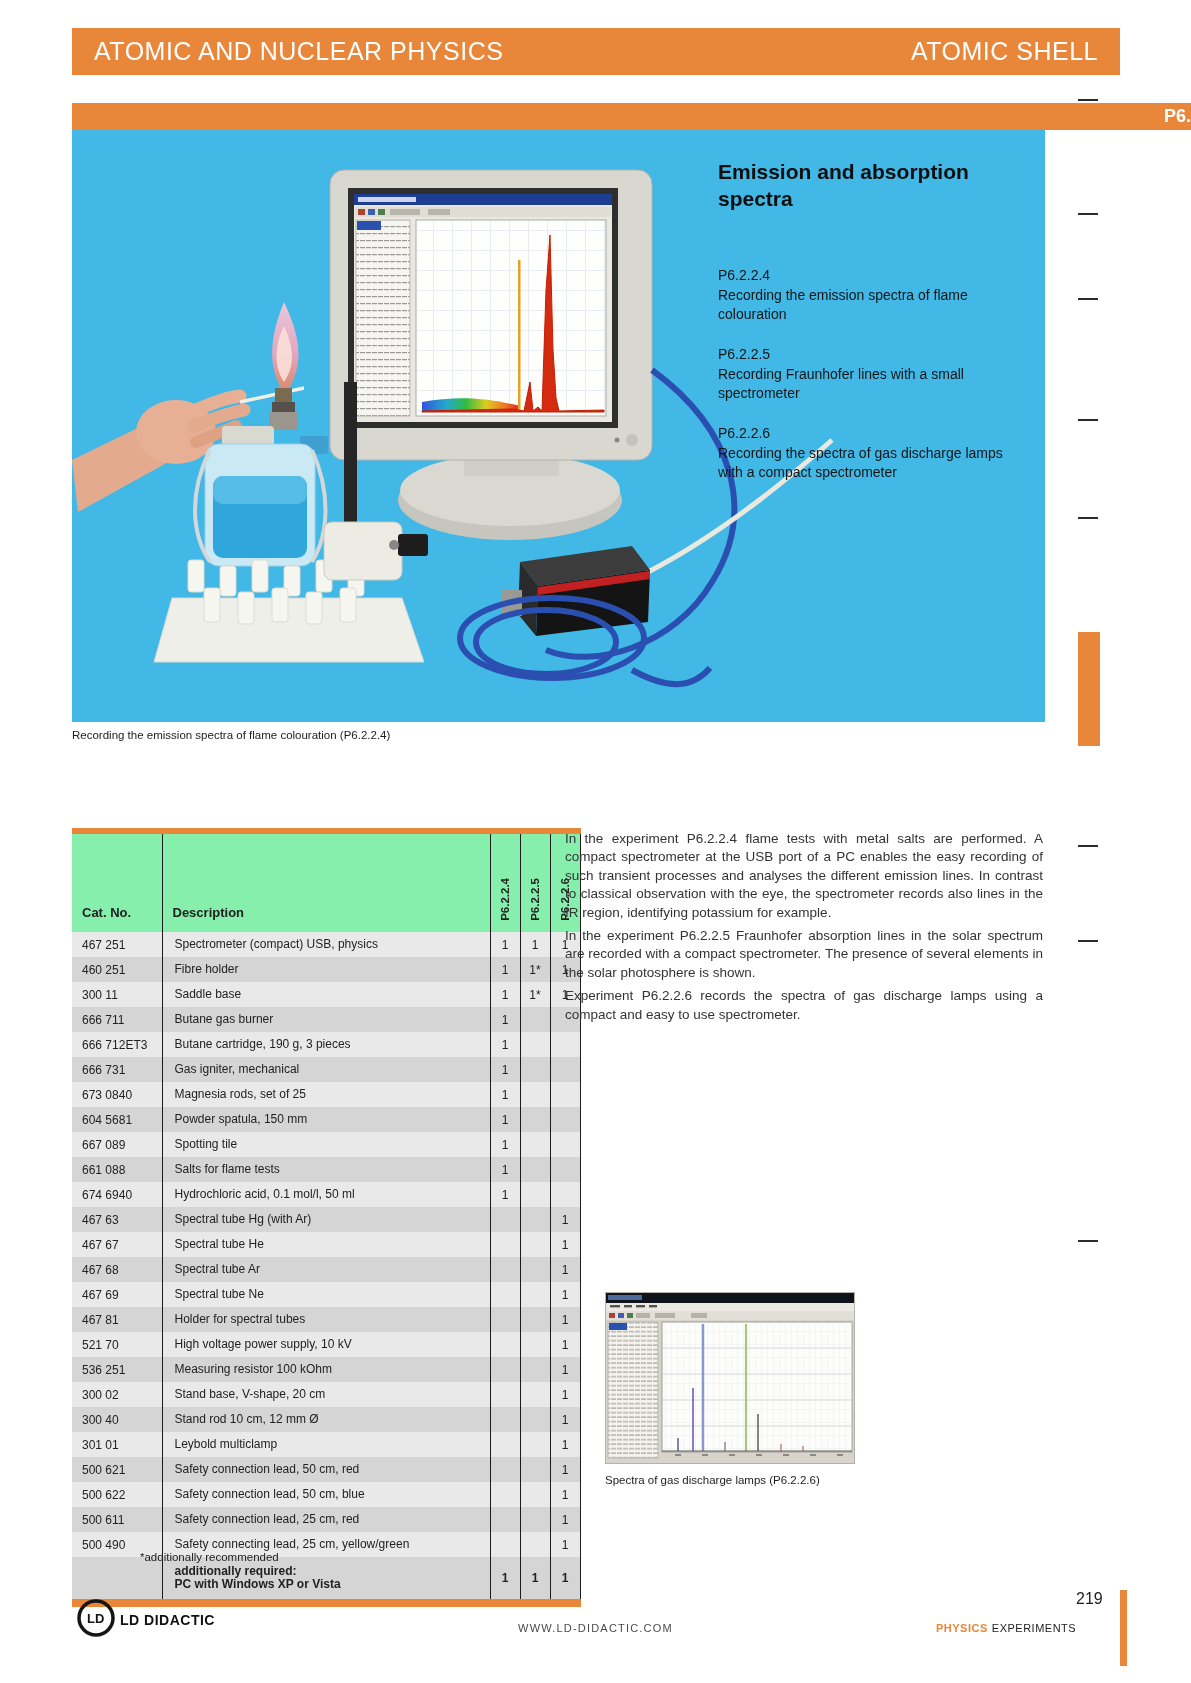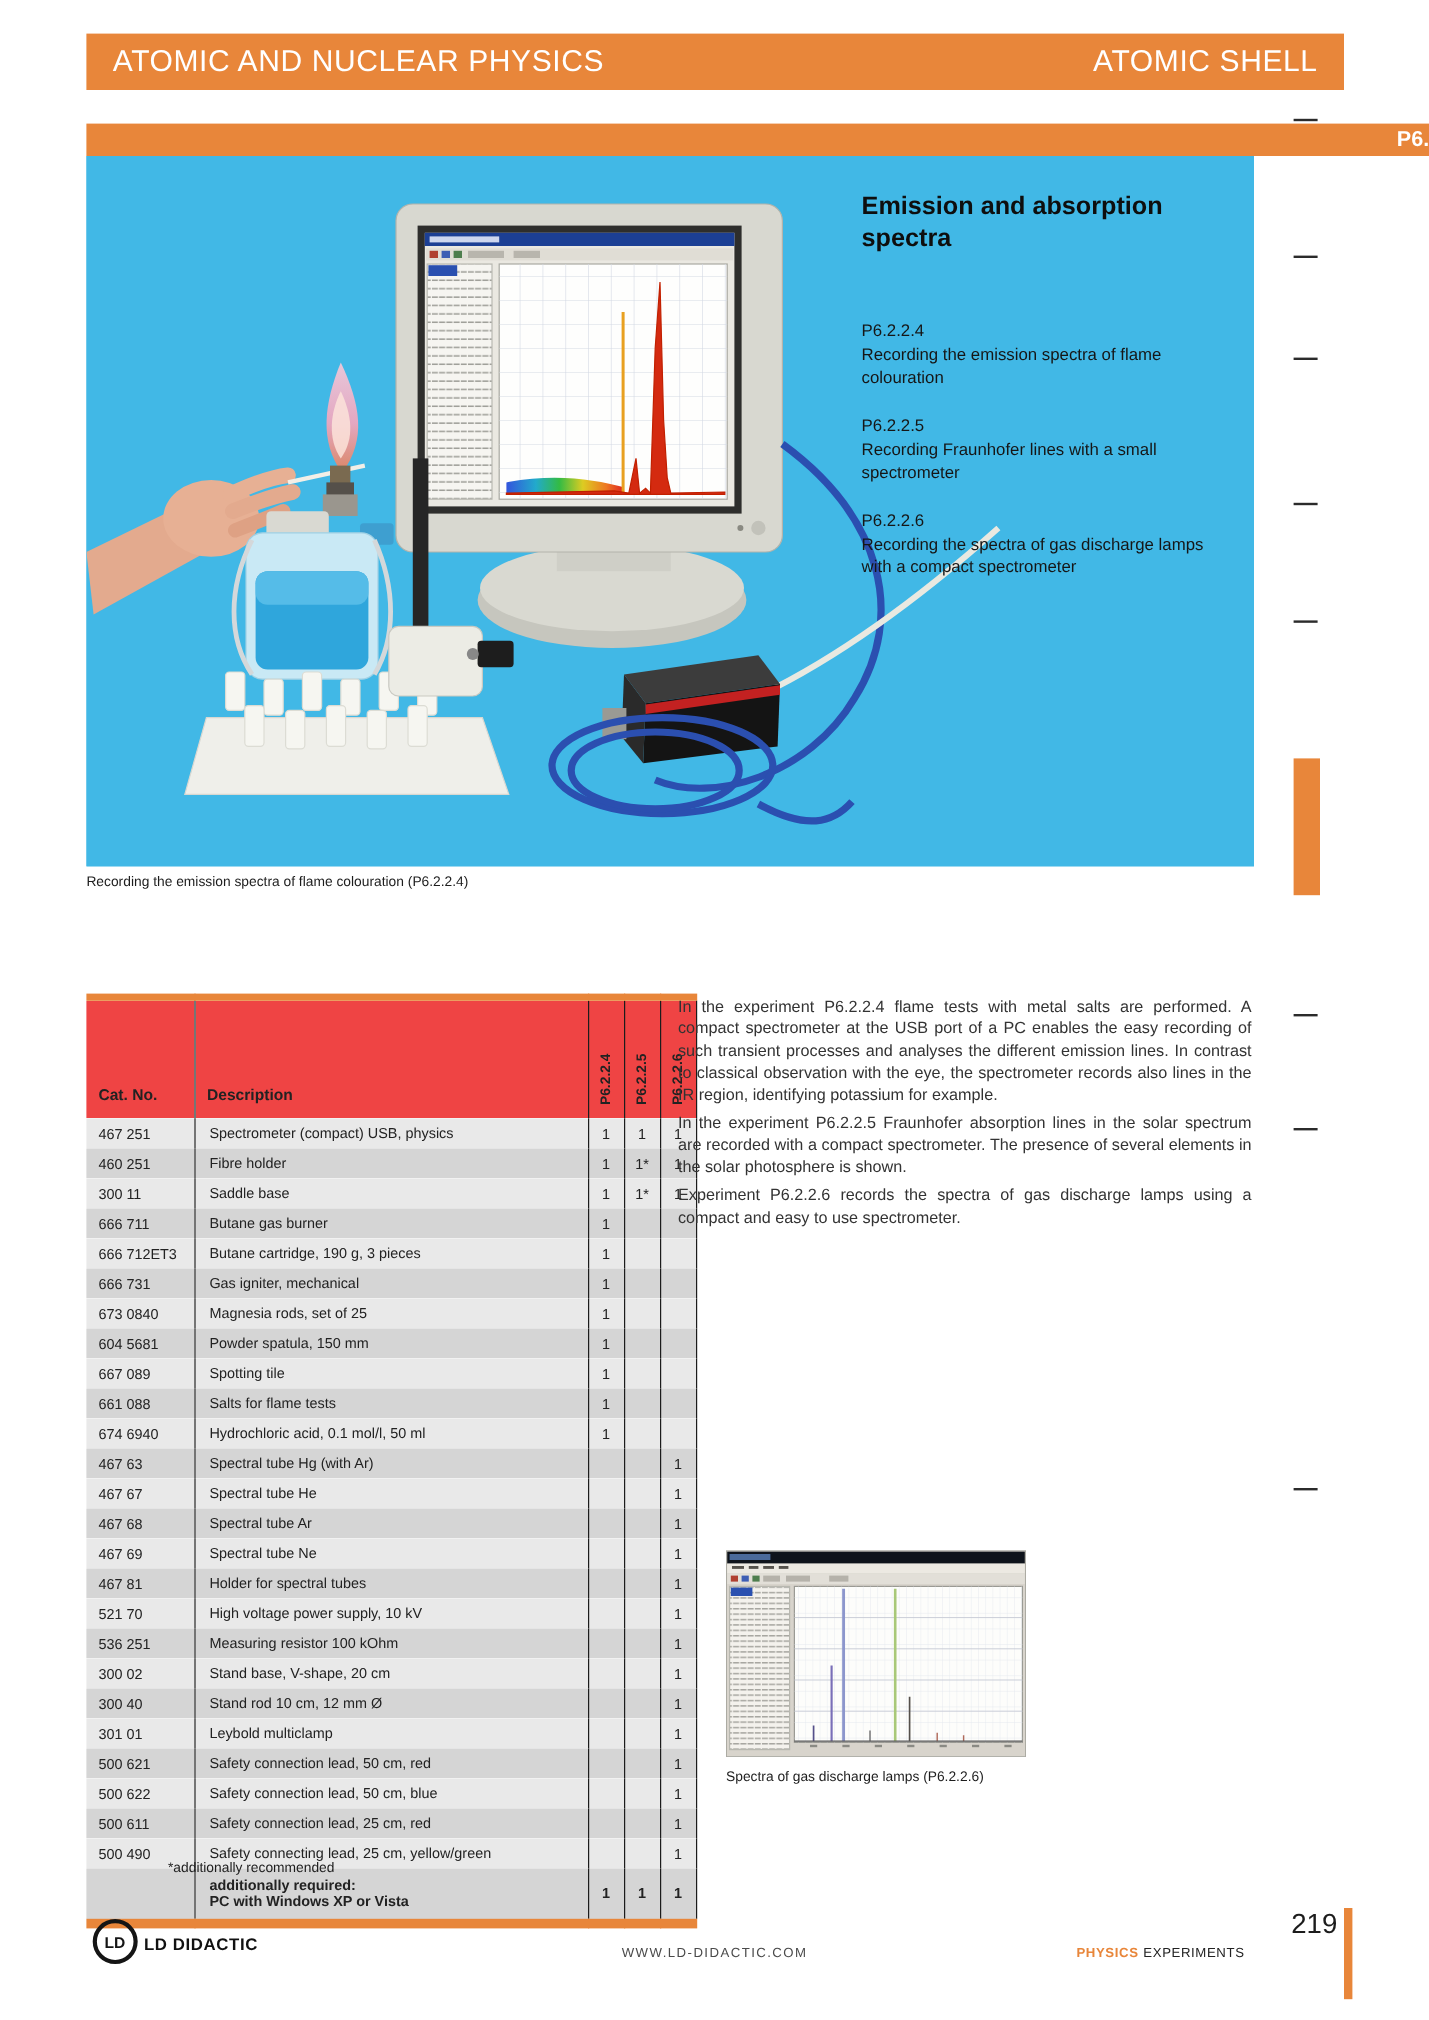--- a/index.html
+++ b/index.html
@@ -25,21 +25,21 @@
   .exp .exp-code{margin-bottom:1px;}
 
   .photo-caption{position:absolute;left:72px;top:729px;font-size:11.5px;color:#1d1d1d;}
 
   
   .table-wrap{position:absolute;left:72px;top:828px;width:508px;}
   table.parts{border-collapse:collapse;width:508px;table-layout:fixed;
               border-top:6px solid #E8863A;border-bottom:8px solid #E8863A;
               font-size:12px;color:#222;}
   table.parts th,table.parts td{border-right:1px solid #1c1c1c;overflow:hidden;}
-  table.parts thead th{background:#ef4444;height:86px;vertical-align:bottom;font-size:13px;}
+  table.parts thead th{background:#86efac;height:86px;vertical-align:bottom;font-size:13px;}
   th.h-left{text-align:left;padding:0 0 12px 10px;}
   th.h-qty{padding:0 0 8px 0;text-align:center;}
   .rot{display:inline-block;writing-mode:vertical-rl;transform:rotate(180deg);
        font-weight:bold;font-size:11.5px;}
   tbody tr:nth-child(odd){background:#E9E9E9;}
   tbody tr:nth-child(even){background:#D5D5D5;}
   td{height:23px;vertical-align:middle;}
   td.c-cat{padding-left:10px;}
   td.c-desc{padding-left:12px;line-height:13px;}
   td.c-qty{text-align:center;padding:0;}
@@ -56,23 +56,23 @@
 
   
   .margin-tick{position:absolute;left:1078px;width:20px;height:2px;background:#2b2b2b;}
   .margin-tab{position:absolute;left:1078px;top:632px;width:22px;height:114px;background:#E8863A;}
 
   
   .footer-logo{position:absolute;left:72px;top:1592px;}
   .footer-url{position:absolute;left:0;right:0;top:1622px;text-align:center;
               font-size:11px;letter-spacing:1.2px;color:#4a4a4a;}
   .footer-series{position:absolute;left:897px;top:1622px;font-size:11px;letter-spacing:.5px;color:#222;}
-  .footer-series .accent{color:#E8863A;font-weight:bold;}
+  .footer-series .accent{color:#E8863A;font-weight:bold;margin-left:39px;}
   .footer-series .rest{margin-left:4px;}
-  .footer-page{position:absolute;left:1076px;top:1590px;font-size:23px;color:#1c1c1c;}
+  .footer-page{position:absolute;left:1076px;top:1590px;font-size:16px;color:#1c1c1c;}
   .footer-bar{position:absolute;left:1120px;top:1590px;width:7px;height:76px;background:#E8863A;}
 </style>
 </head>
 <body>
 
 <div class="page">
 
   <div class="topbar">
     <span>ATOMIC AND NUCLEAR PHYSICS</span>
     <span>ATOMIC SHELL</span>

